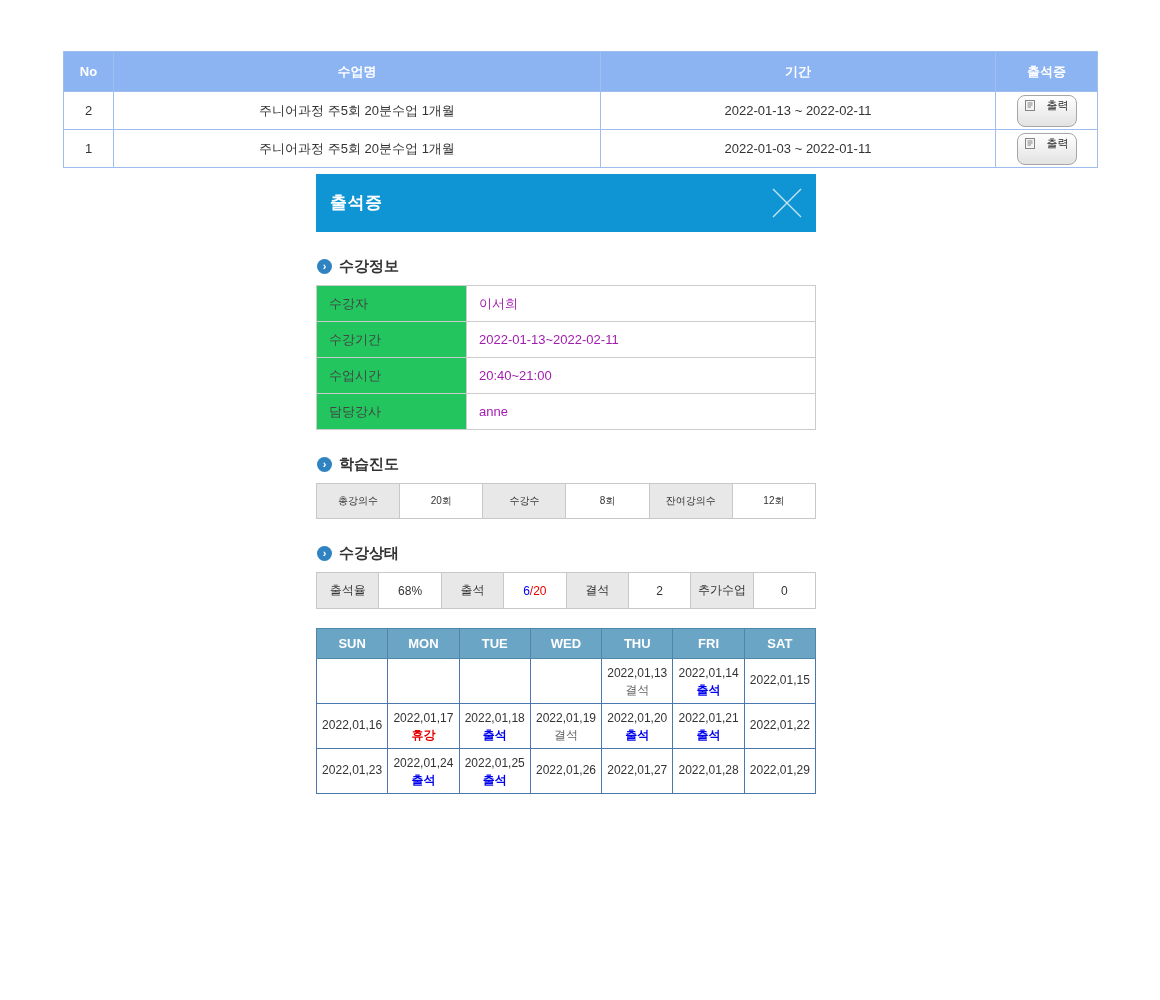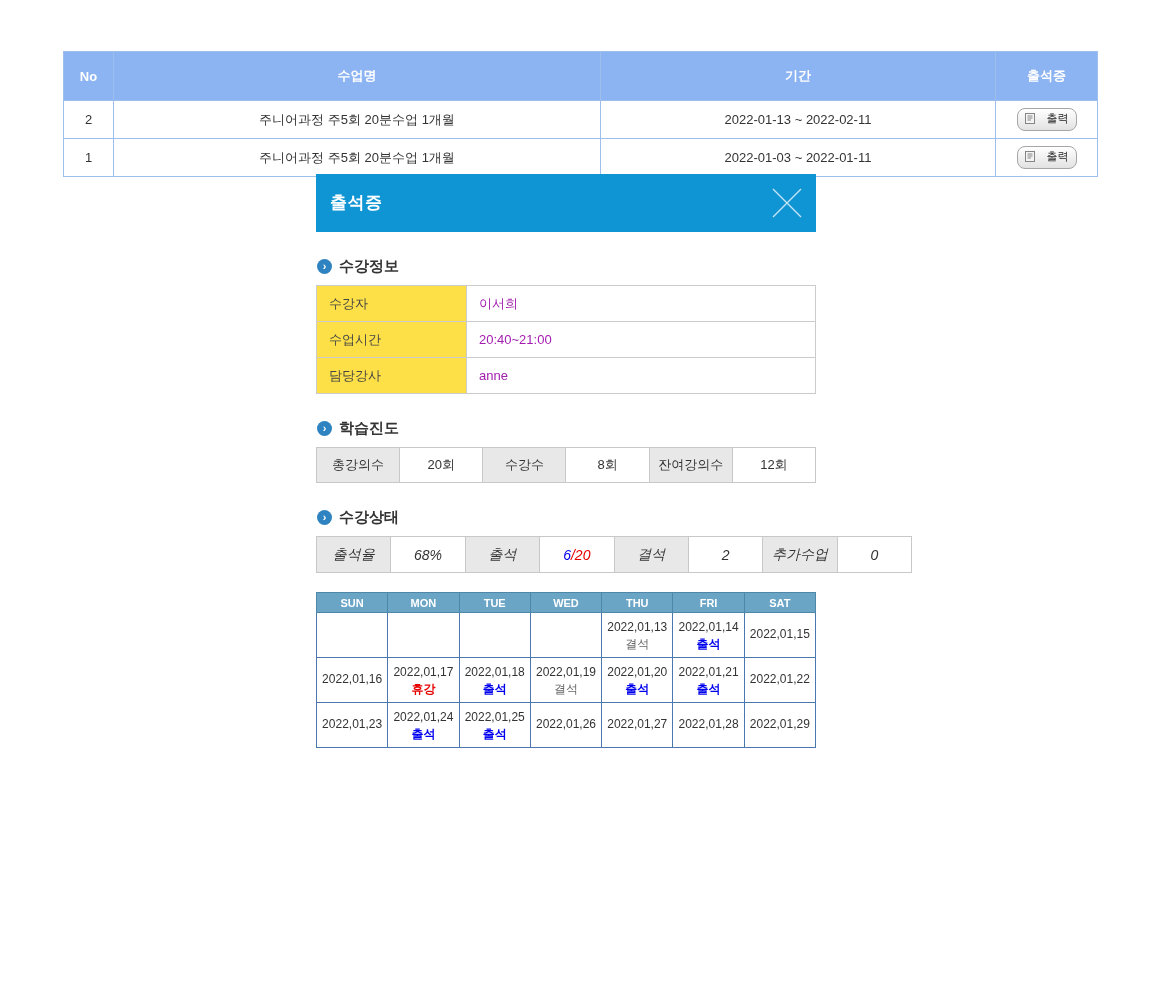--- a/index.html
+++ b/index.html
@@ -3,69 +3,69 @@
 <meta charset="utf-8">
 <style>
   * { margin:0; padding:0; box-sizing:border-box; }
   html,body { background:#ffffff; }
   body { font-family:"Liberation Sans","DejaVu Sans",sans-serif; color:#333; }
   #stage { position:relative; width:1160px; height:1000px; background:#fff; overflow:hidden; }
 
   
   .course-table-wrap { position:absolute; left:63px; top:51px; }
   table.ctable { border-collapse:collapse; table-layout:fixed; width:1034px; font-size:13px; }
-  table.ctable th { background:#8cb3f2; color:#fff; font-weight:bold; height:49px;
+  table.ctable th { background:#8cb3f2; color:#fff; font-weight:bold; height:40px;
                     border:1px solid #9ebeee; text-align:center; }
   table.ctable td { height:38px; text-align:center; border:1px solid #9ebeee;
                     background:#fff; color:#333; }
   .col-no{width:50px}.col-name{width:487px}.col-period{width:395px}.col-cert{width:102px}
 
   .print-btn { display:inline-flex; align-items:center; gap:11px; border:1px solid #a6a6a6;
                border-radius:8px; background:linear-gradient(#ffffff,#e2e2e2);
-               padding:2px 7px 4px 6px; font-size:11px; color:#222; cursor:pointer; }
+               padding:2px 7px 13px 6px; font-size:11px; color:#222; cursor:pointer; }
   .print-btn svg { display:block; }
 
   
   .modal { position:absolute; left:316px; top:174px; width:500px; background:#fff; }
   .modal-header { position:relative; height:58px; background:#1095d4; }
   .modal-title { position:absolute; left:14px; top:0; line-height:58px; color:#fff;
                  font-size:17px; font-weight:bold; letter-spacing:.5px; }
   .close-btn { position:absolute; right:8px; top:8px; width:42px; height:42px;
                background:transparent; border:0; cursor:pointer; }
 
   .sec-heading { display:flex; align-items:center; gap:7px; margin:25px 0 9px 1px;
                  font-size:15px; font-weight:bold; color:#333; }
   .bullet { flex:0 0 auto; width:15px; height:15px; border-radius:50%; background:#2f83c0;
             color:#fff; font-size:11px; line-height:14px; text-align:center; font-weight:bold; }
 
   table.itable { border-collapse:collapse; table-layout:fixed; width:500px; font-size:13px; }
   table.itable td { border:1px solid #cbcbcb; height:36px; padding-left:12px; text-align:left; }
-  table.itable td.lbl { background:#fde047; color:#444; width:150px; }
+  table.itable td.lbl { background:#22c55e; color:#444; width:150px; }
   table.itable td.val { background:#fff; color:#a21caf; }
 
-  table.ptable { border-collapse:collapse; table-layout:fixed; width:500px; font-size:13px; }
+  table.ptable { border-collapse:collapse; table-layout:fixed; width:500px; font-size:10px; }
   table.ptable td { border:1px solid #c8c8c8; height:35px; text-align:center; }
   table.ptable td.lbl { background:#e8e8e8; color:#333; }
   table.ptable td.val { background:#fff; color:#333; }
 
-  table.stable { border-collapse:collapse; table-layout:fixed; width:596px; font-size:14px;font-style:italic; }
+  table.stable { border-collapse:collapse; table-layout:fixed; width:500px; font-size:12px; }
   table.stable td { border:1px solid #c8c8c8; height:36px; text-align:center; }
   table.stable td.lbl { background:#e8e8e8; color:#333; }
   table.stable td.val { background:#fff; color:#333; }
 
   .c-blue   { color:#0000ee; }
   .c-red    { color:#e60000; }
   .c-purple { color:#800080; }
   .c-navy   { color:#000066; }
 
   
   table.cal { border-collapse:collapse; table-layout:fixed; width:500px; font-size:12px;
               margin-top:19px; }
-  table.cal th { background:#6aa5c5; color:#fff; font-weight:bold; font-size:11px;
-                 height:20px; border:1px solid #4e87a8; text-align:center; }
+  table.cal th { background:#6aa5c5; color:#fff; font-weight:bold; font-size:13px;
+                 height:30px; border:1px solid #4e87a8; text-align:center; }
   table.cal td { border:1px solid #4a78ae; background:#fff; height:45px; text-align:center;
                  vertical-align:middle; color:#333; padding:0; }
   .cal .date { display:block; line-height:1.6; }
   .cal .st   { display:block; line-height:1.25; font-weight:bold; }
   .st.present { color:#0000ee; }
   .st.absent  { color:#666; font-weight:normal; }
   .st.cancel  { color:#e60000; }
 </style>
 </head>
 <body>
@@ -142,20 +142,24 @@
       <span class="bullet">›</span>
       <span>수강정보</span>
     </div>
     <table class="itable">
       <tbody>
         <tr>
           <td class="lbl">수강자</td>
           <td class="val">이서희</td>
         </tr>
         <tr>
+          <td class="lbl">수강기간</td>
+          <td class="val">2022-01-13~2022-02-11</td>
+        </tr>
+        <tr>
           <td class="lbl">수업시간</td>
           <td class="val">20:40~21:00</td>
         </tr>
         <tr>
           <td class="lbl">담당강사</td>
           <td class="val">anne</td>
         </tr>
       </tbody>
     </table>
 

